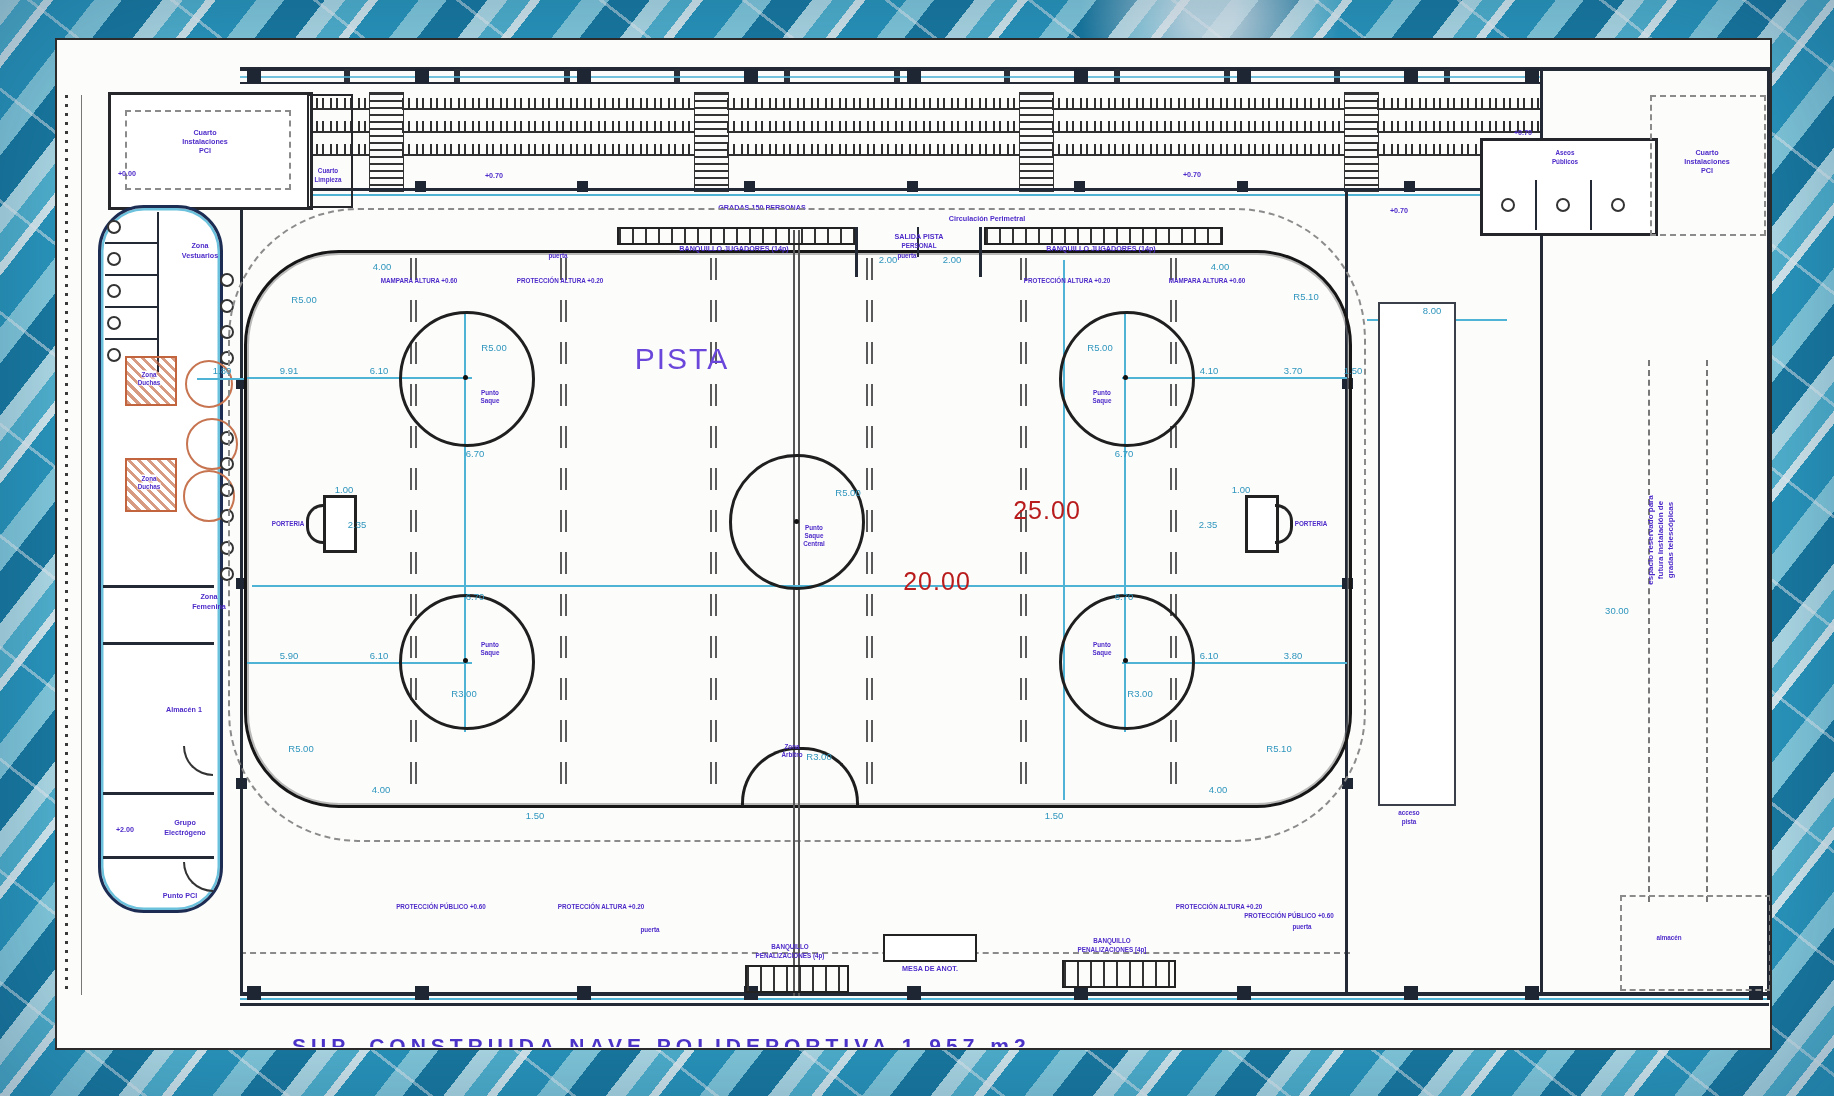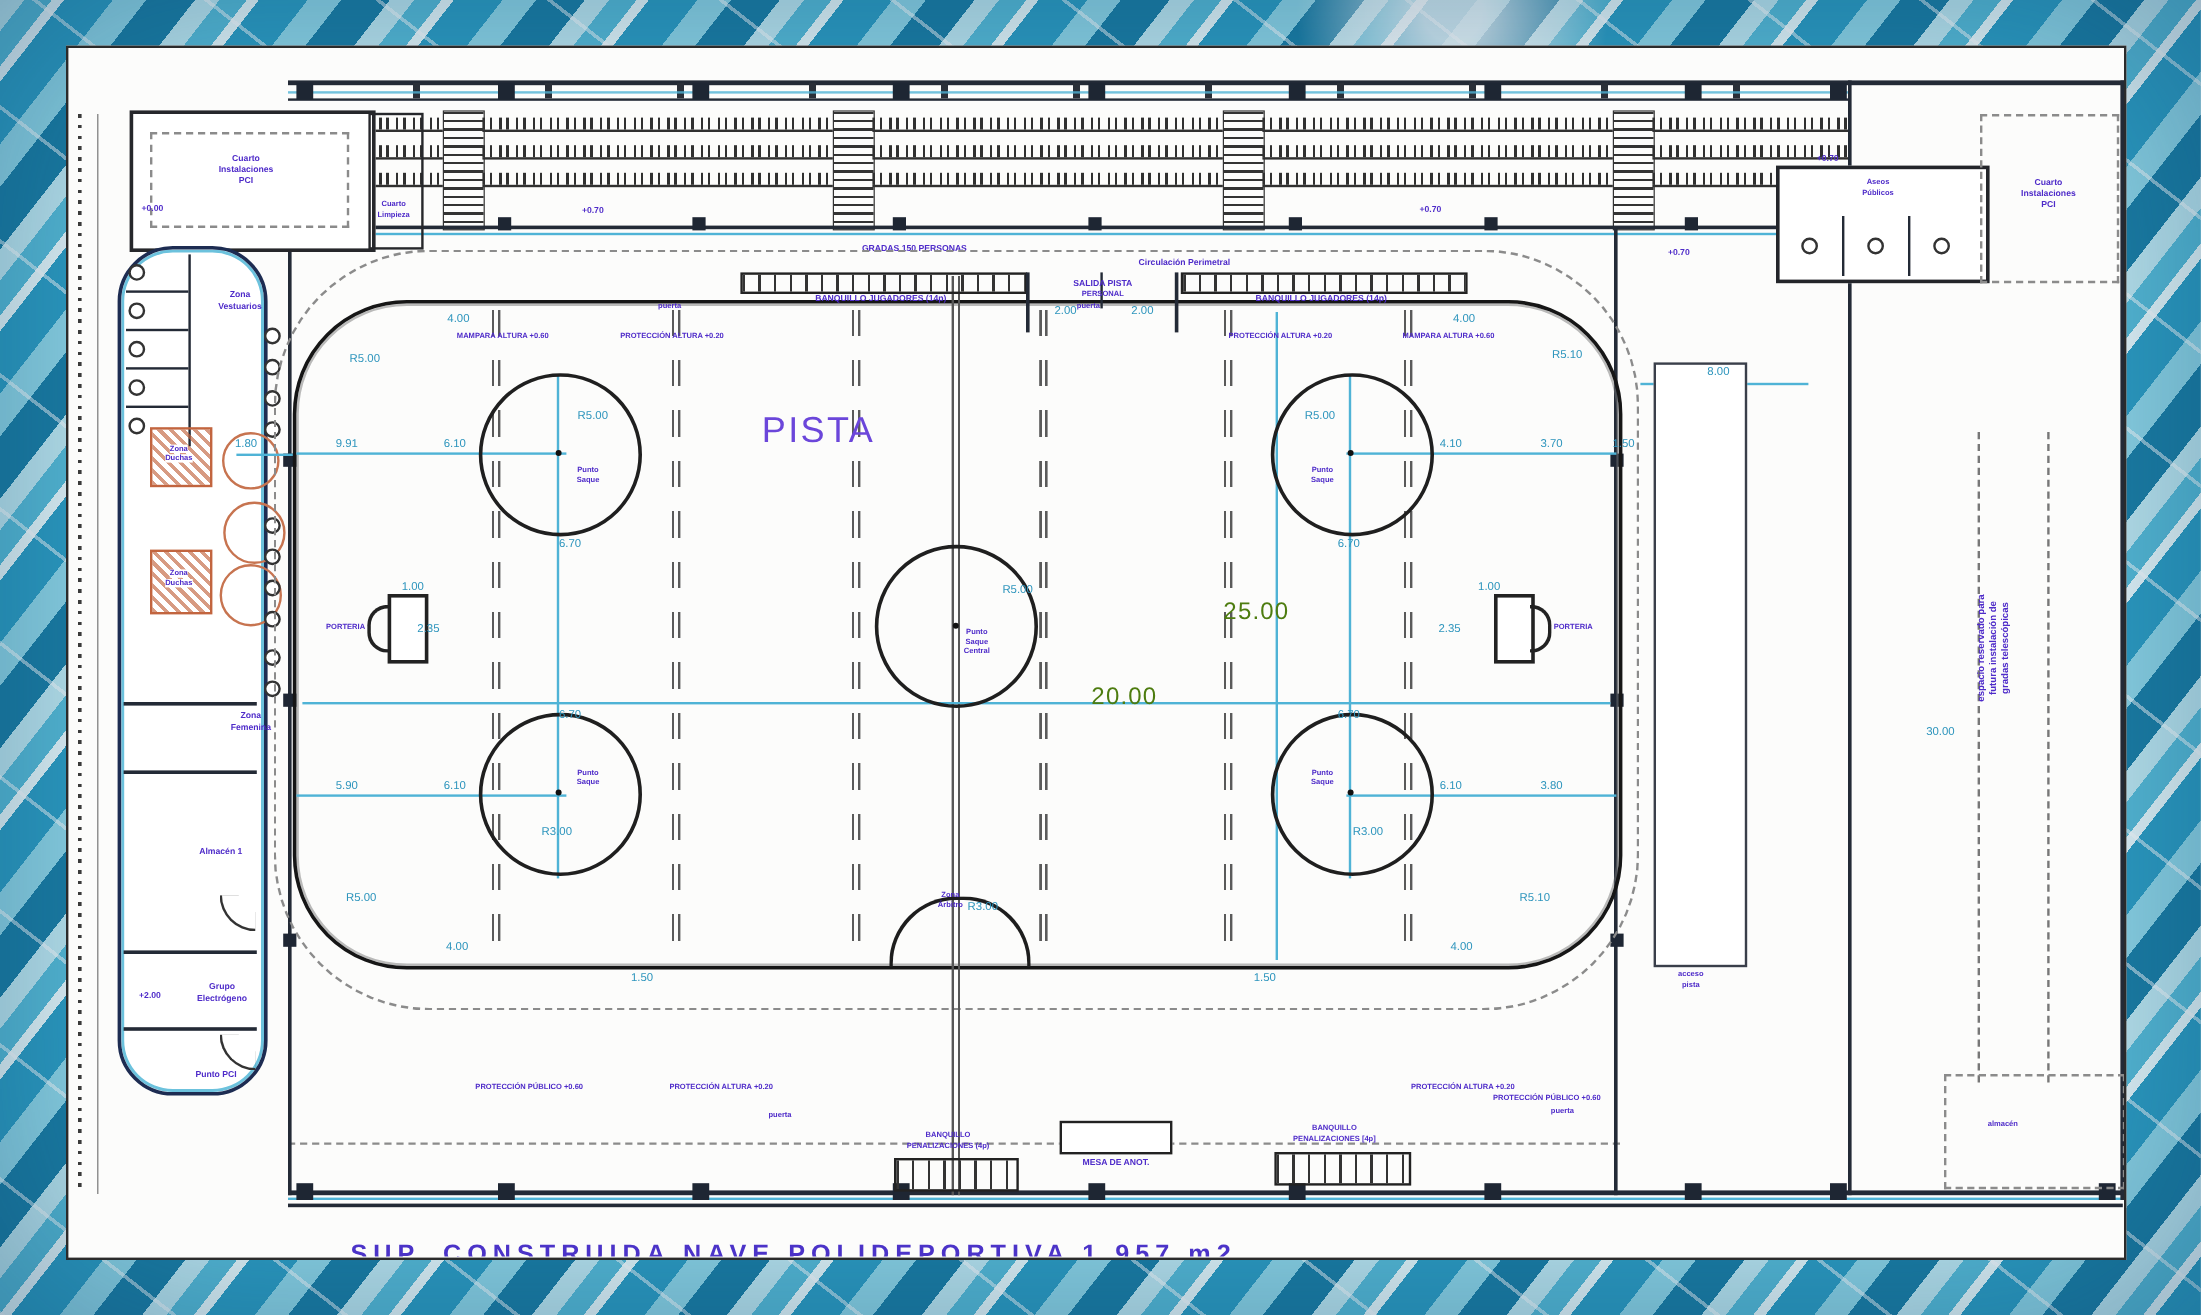--- a/index.html
+++ b/index.html
@@ -9,21 +9,21 @@
       radial-gradient(circle at 17% 64%, rgba(255,255,255,.95) 0 1.5%, rgba(255,255,255,0) 10%),
       radial-gradient(circle at 66% 1%, rgba(255,255,255,.8) 0 1.5%, rgba(255,255,255,0) 8%),
       repeating-linear-gradient(38deg, rgba(255,255,255,.5) 0 3px, rgba(255,255,255,0) 3px 88px),
       repeating-linear-gradient(128deg, #bfe9f2 0 16px, #57bcd8 16px 34px, #e8f9fc 34px 42px, #2d9ec4 42px 74px, #8fd7e8 74px 96px, #1b7fa6 96px 128px);
     box-shadow:inset 0 0 200px rgba(8,55,95,.45);}
   #sheet{position:absolute;left:55px;top:38px;width:1713px;height:1008px;background:#fcfcfb;border:2px solid #2b2b2b;overflow:hidden}
   .A{position:absolute}
   .W{position:absolute;background:#232a36}
   .C{position:absolute;background:#4fb3d6}
   .D{position:absolute;color:#2e95bd;font-size:9.5px;white-space:nowrap;transform:translate(-50%,-50%)}
-  .big{font-size:20px;color:#4d7c0f;letter-spacing:1px}
+  .big{font-size:25px;color:#b91c1c;letter-spacing:1px}
   .P{position:absolute;color:#4e2bc9;font-size:8px;font-weight:700;white-space:nowrap;transform:translate(-50%,-50%);text-align:center}
   .t6{font-size:6.3px}.t7{font-size:7.2px}
   .sq{position:absolute;width:14px;height:14px;background:#1e2633}
   .s13{width:11px;height:11px}
   .zone{position:absolute;width:7px;color:#5a5a5a;background-image:linear-gradient(90deg,rgba(0,0,0,0) 0 2px,#fcfcfb 2px 5px,rgba(0,0,0,0) 5px),repeating-linear-gradient(180deg,currentColor 0 22px,rgba(0,0,0,0) 22px 42px)}
   .circ{position:absolute;border:3px solid #1f1f1f;border-radius:50%;width:130px;height:130px}
   .dash{position:absolute;border:2px dashed #8b8b8b}
   .or{position:absolute;border:2.5px solid #c77450;border-radius:50%}
   .ob{position:absolute;border:2px solid #c2653f;background:repeating-linear-gradient(45deg,rgba(194,101,63,.65) 0 3px,rgba(0,0,0,0) 3px 7px)}
   .lk{position:absolute;width:10px;height:10px;border:2px solid #333;border-radius:50%;background:#fff}
@@ -284,21 +284,21 @@
   <div class="P t7" style="left:1135px;top:134px">+0.70</div>
   <div class="P t7" style="left:1466px;top:92px">+0.70</div>
   <div class="P t7" style="left:1342px;top:170px">+0.70</div>
 
   <span class="D" style="left:325px;top:226px">4.00</span>
   <span class="D" style="left:1163px;top:226px">4.00</span>
   <span class="D" style="left:247px;top:259px">R5.00</span>
   <span class="D" style="left:1249px;top:256px">R5.10</span>
   <span class="D" style="left:232px;top:330px">9.91</span>
   <span class="D" style="left:322px;top:330px">6.10</span>
-  <span class="D" style="left:148px;top:330px">1.80</span>
+  <span class="D" style="left:165px;top:330px">1.80</span>
   <span class="D" style="left:1152px;top:330px">4.10</span>
   <span class="D" style="left:1236px;top:330px">3.70</span>
   <span class="D" style="left:1296px;top:330px">1.50</span>
   <span class="D" style="left:437px;top:307px">R5.00</span>
   <span class="D" style="left:1043px;top:307px">R5.00</span>
   <span class="D" style="left:418px;top:413px">6.70</span>
   <span class="D" style="left:1067px;top:413px">6.70</span>
   <span class="D" style="left:418px;top:556px">6.70</span>
   <span class="D" style="left:1067px;top:556px">6.70</span>
   <span class="D" style="left:407px;top:653px">R3.00</span>

